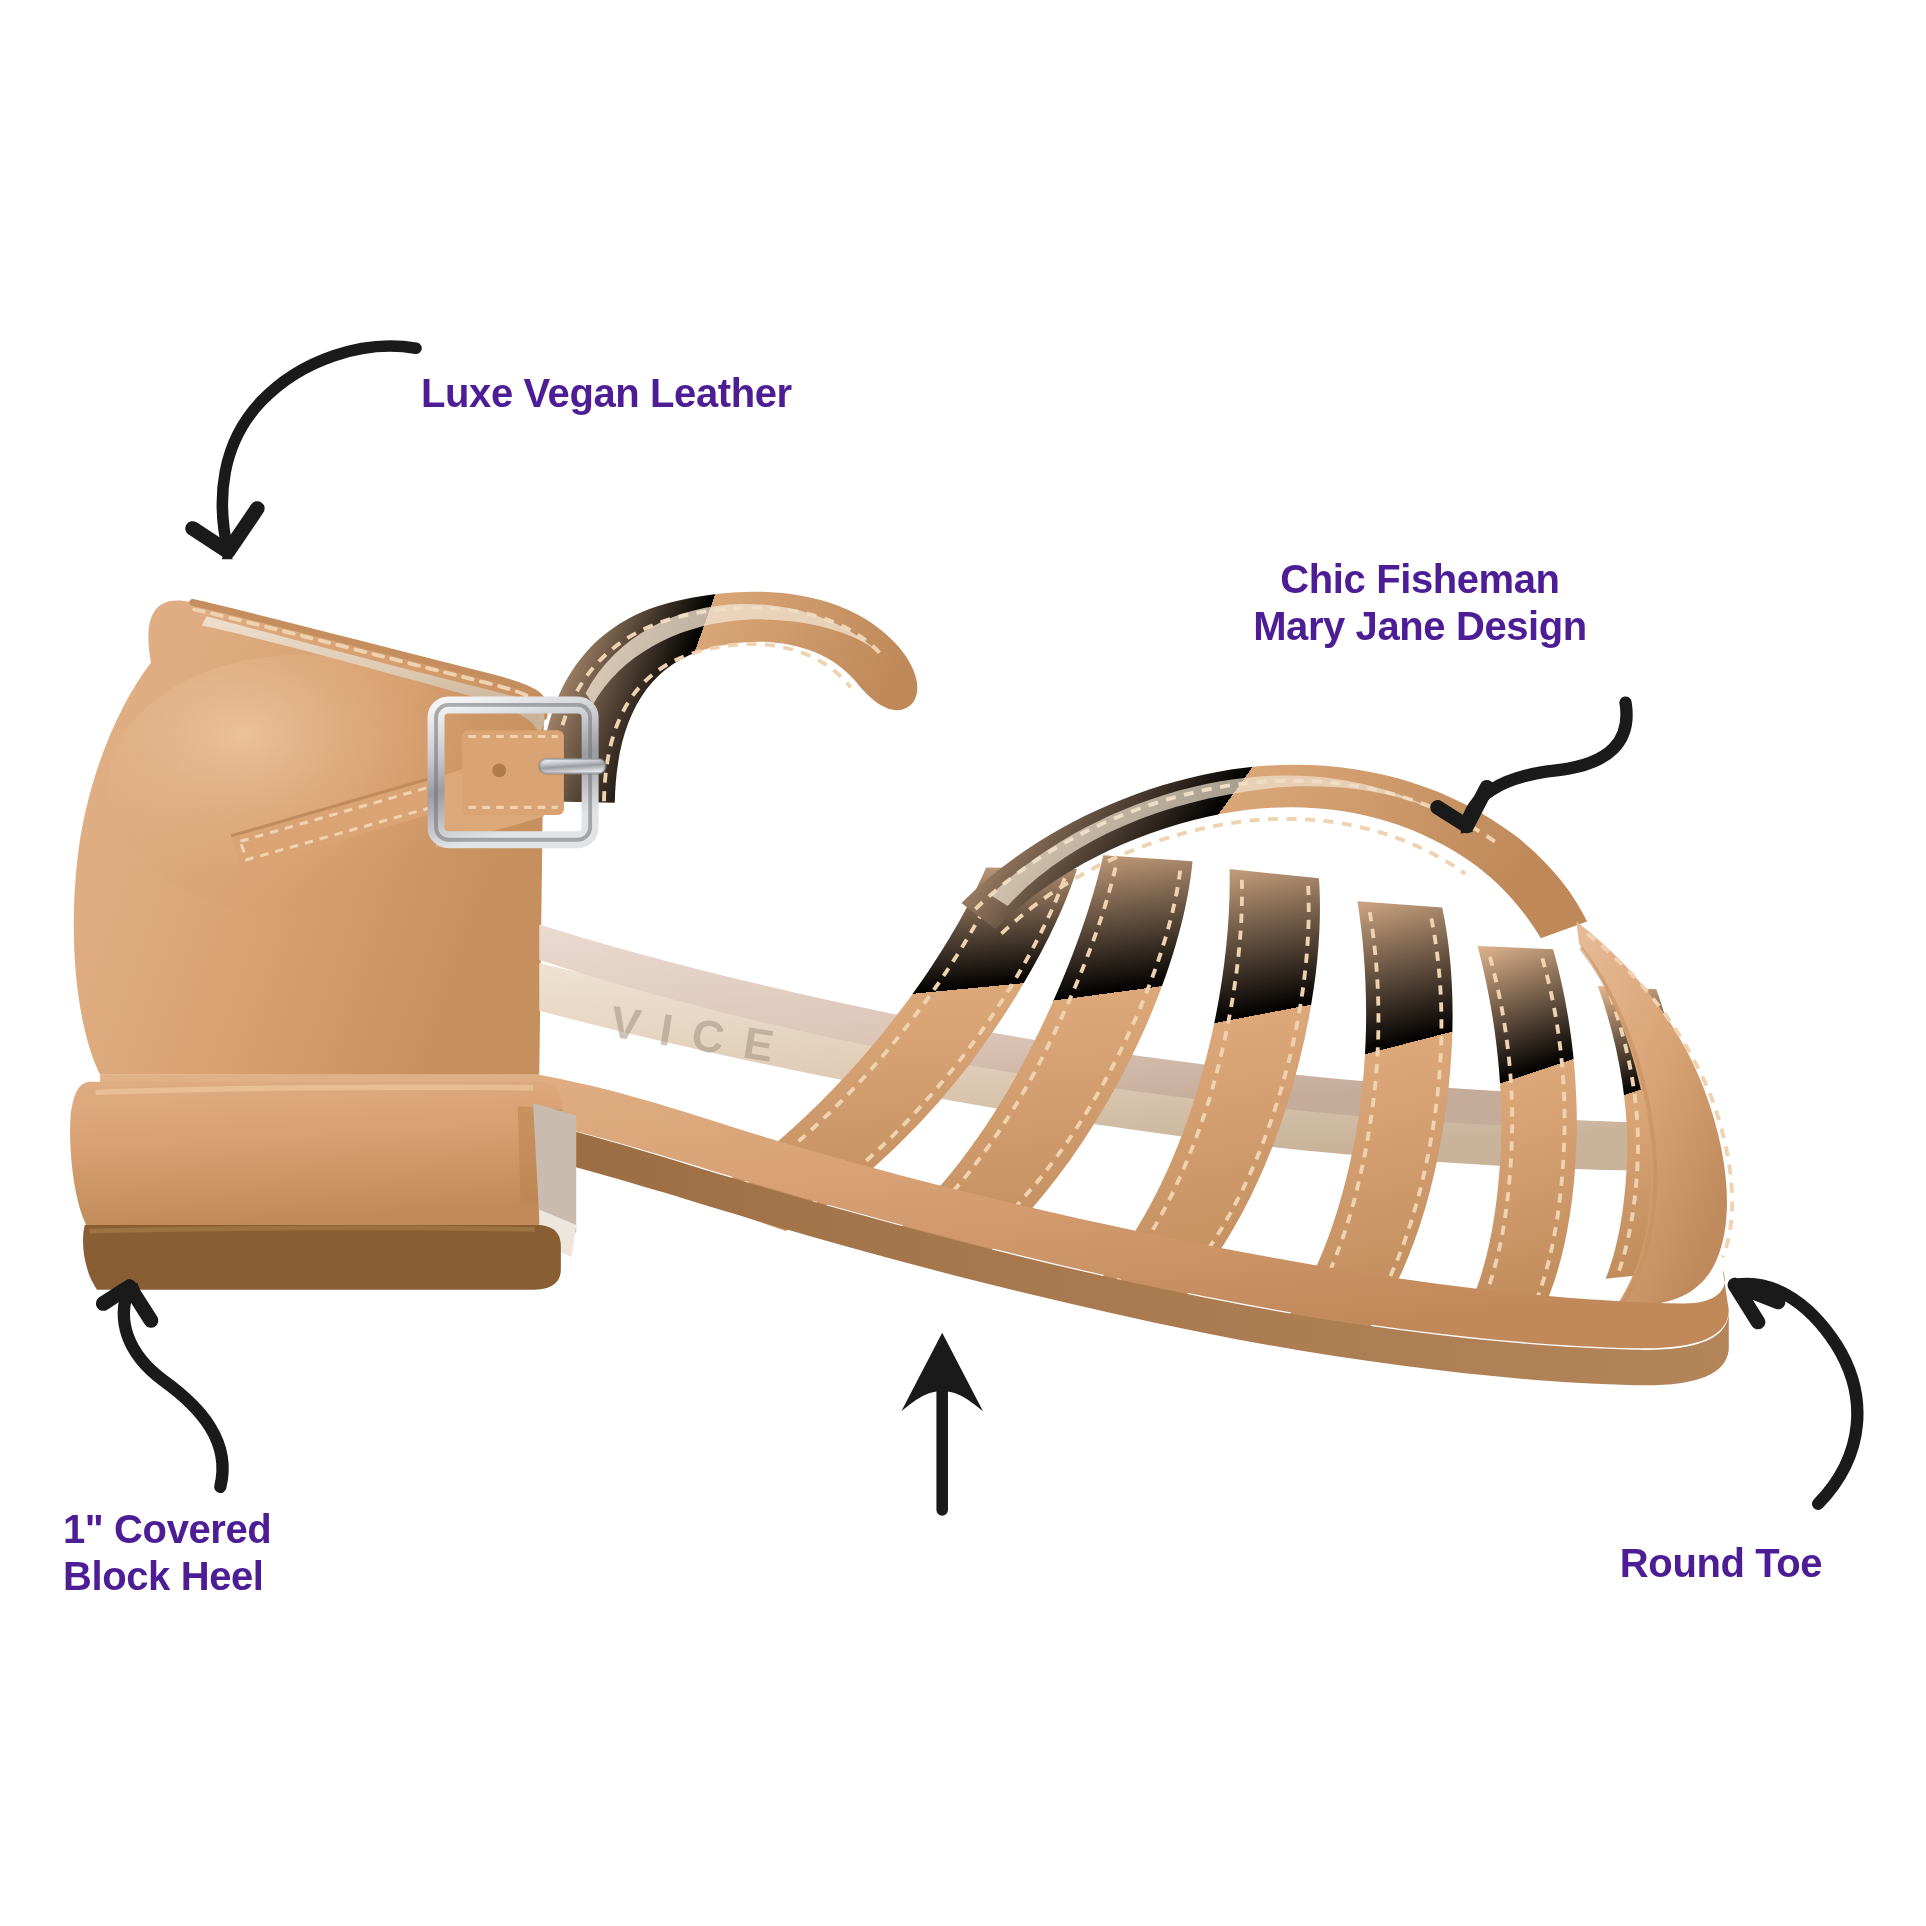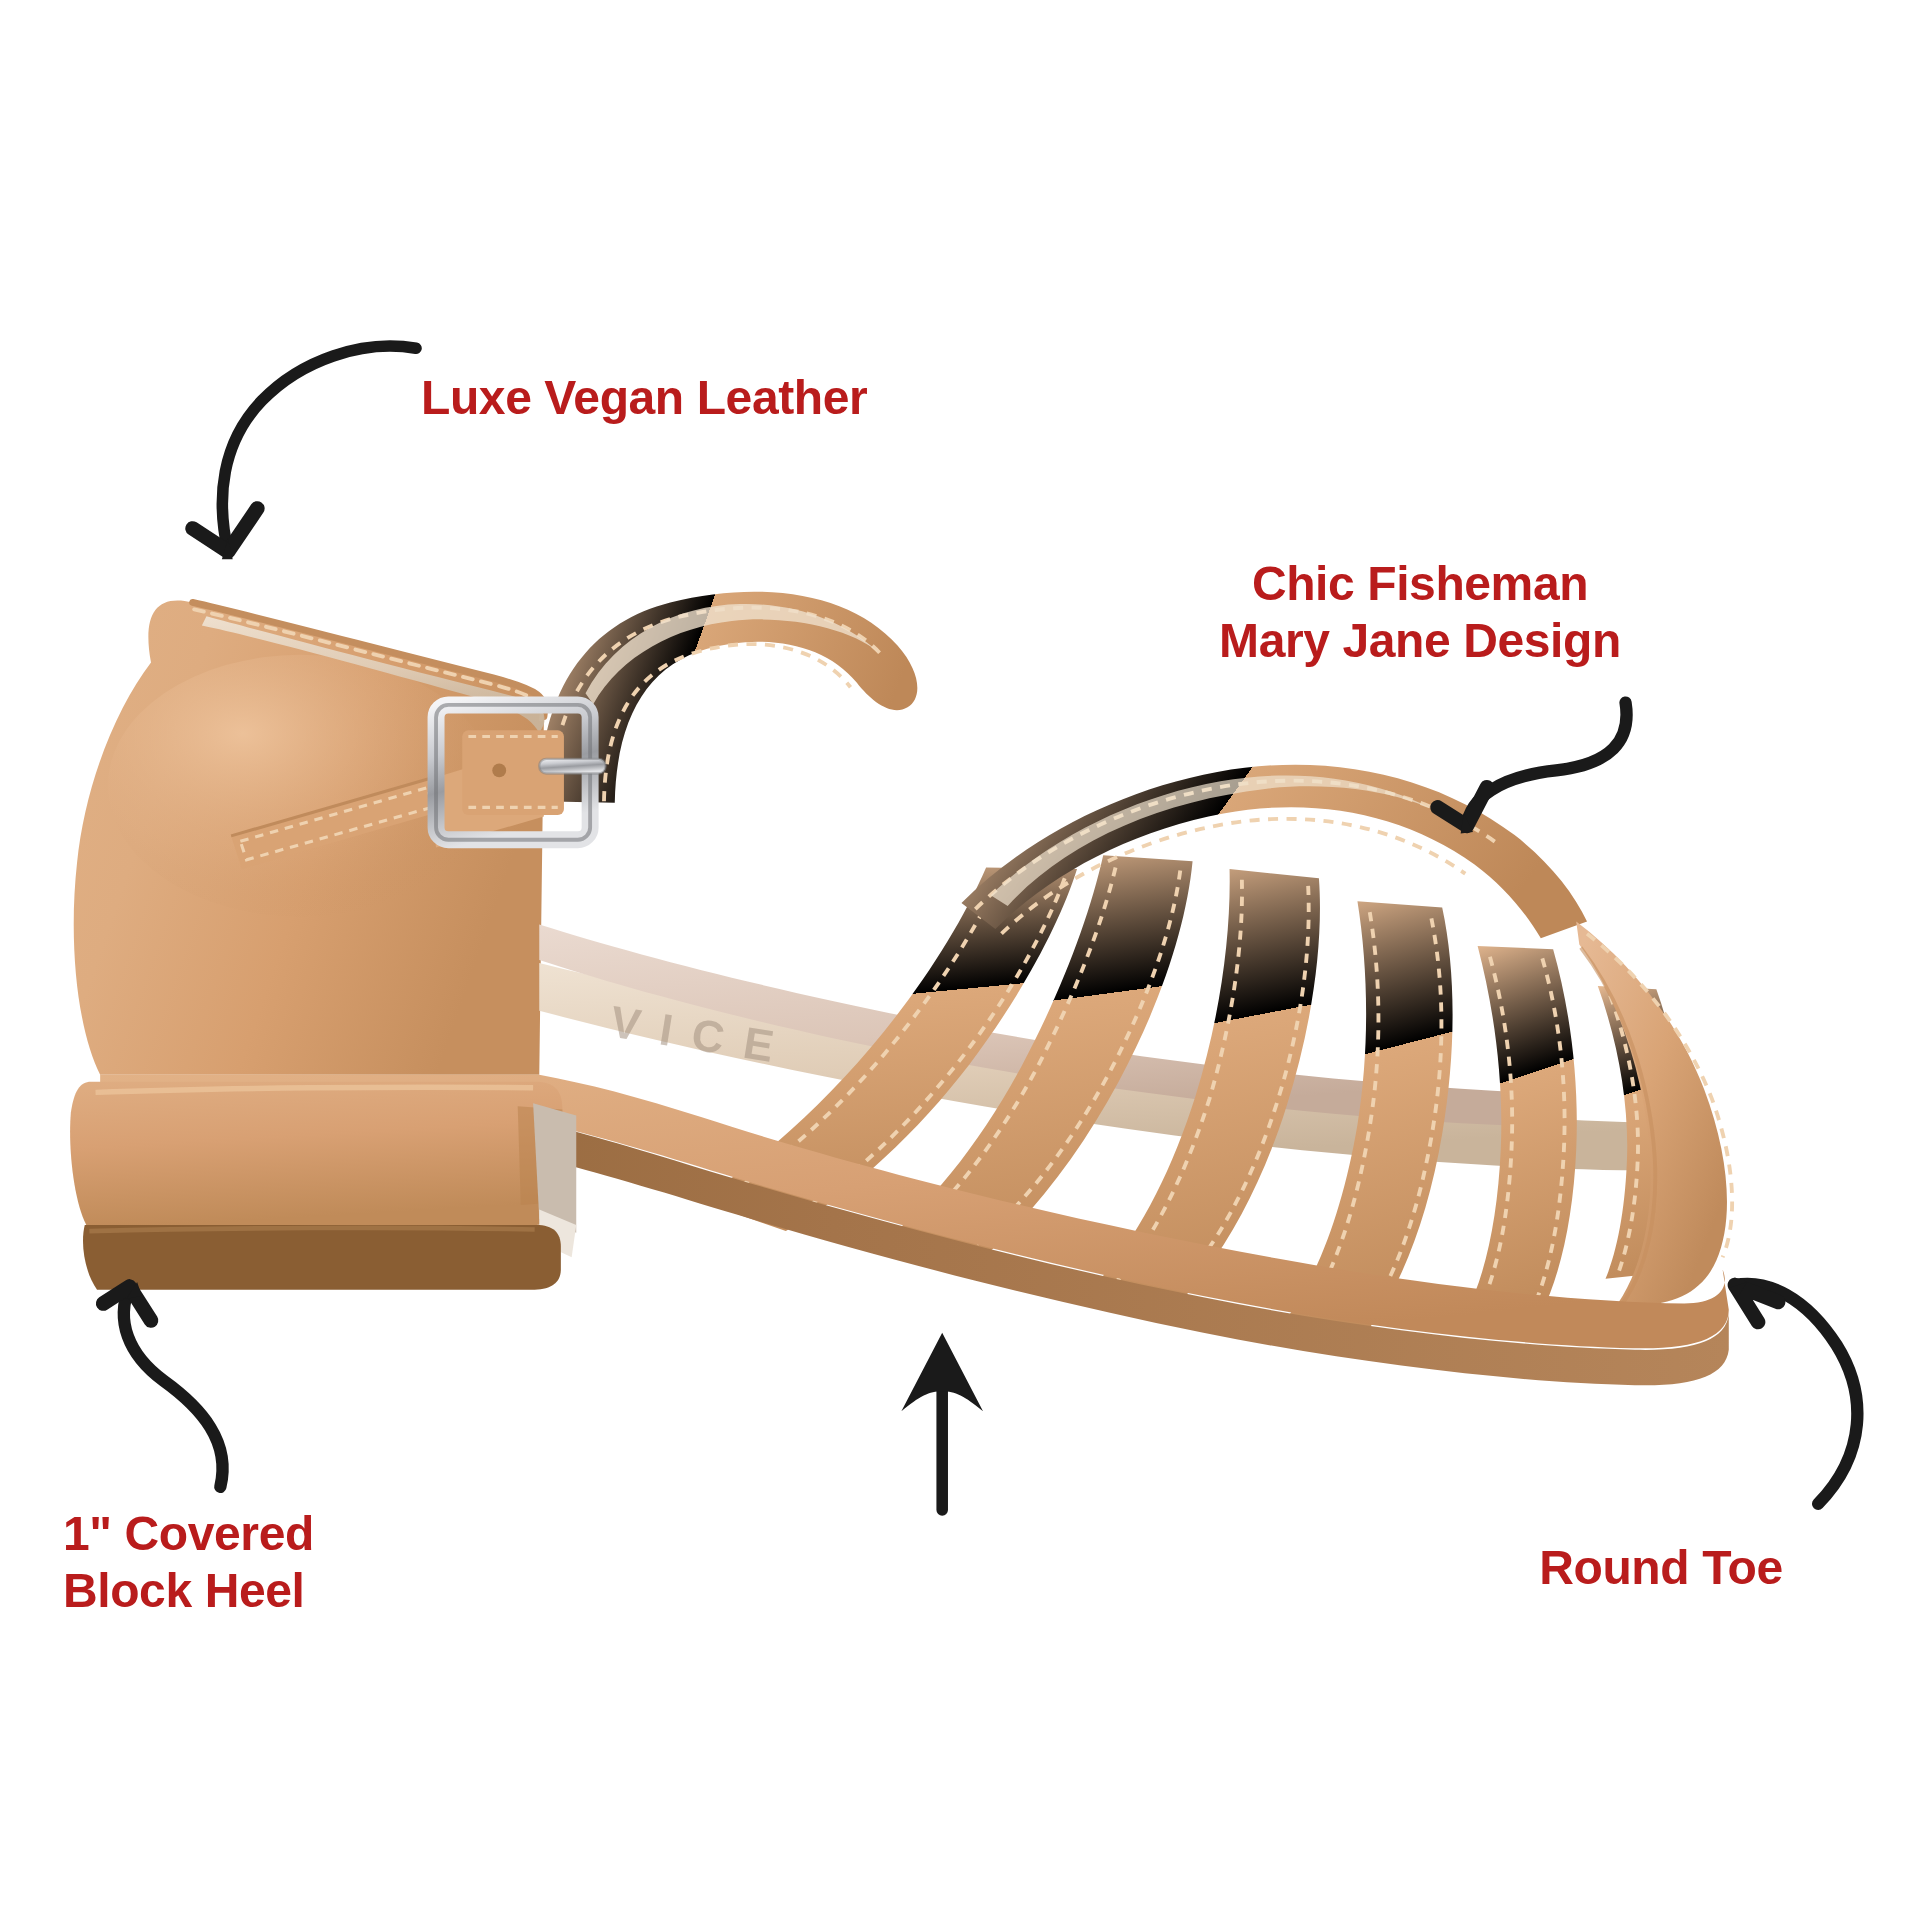--- a/index.html
+++ b/index.html
@@ -11,33 +11,33 @@
   #stage {
     position: relative;
     width: 1926px;
     height: 1926px;
     background: #ffffff;
     overflow: hidden;
     font-family: "Liberation Sans", sans-serif;
   }
   .callout {
     position: absolute;
-    color: #b91c1c;
+    color: #4c1d95;
     font-family: "Liberation Sans", sans-serif;
     font-weight: bold;
-    font-size: 48px;
+    font-size: 40px;
     line-height: 1.18;
     letter-spacing: -0.4px;
     white-space: pre-line;
   }
   #label-leather   { left: 421px;  top: 370px;  }
   #label-design    { left: 1420px; top: 556px;  text-align: center; transform: translateX(-50%); }
   #label-heel      { left: 63px;   top: 1506px; }
   #label-fit       { left: 923px; top: 1541px; text-align: center; transform: translateX(-50%); }
-  #label-toe       { left: 1661px; top: 1540px; transform: translateX(-50%); }
+  #label-toe       { left: 1721px; top: 1540px; transform: translateX(-50%); }
 
   .arrow-layer, .shoe-layer {
     position: absolute;
     left: 0; top: 0;
     width: 1926px;
     height: 1926px;
   }
   .arrow-layer { pointer-events: none; }
 </style>
 </head>

